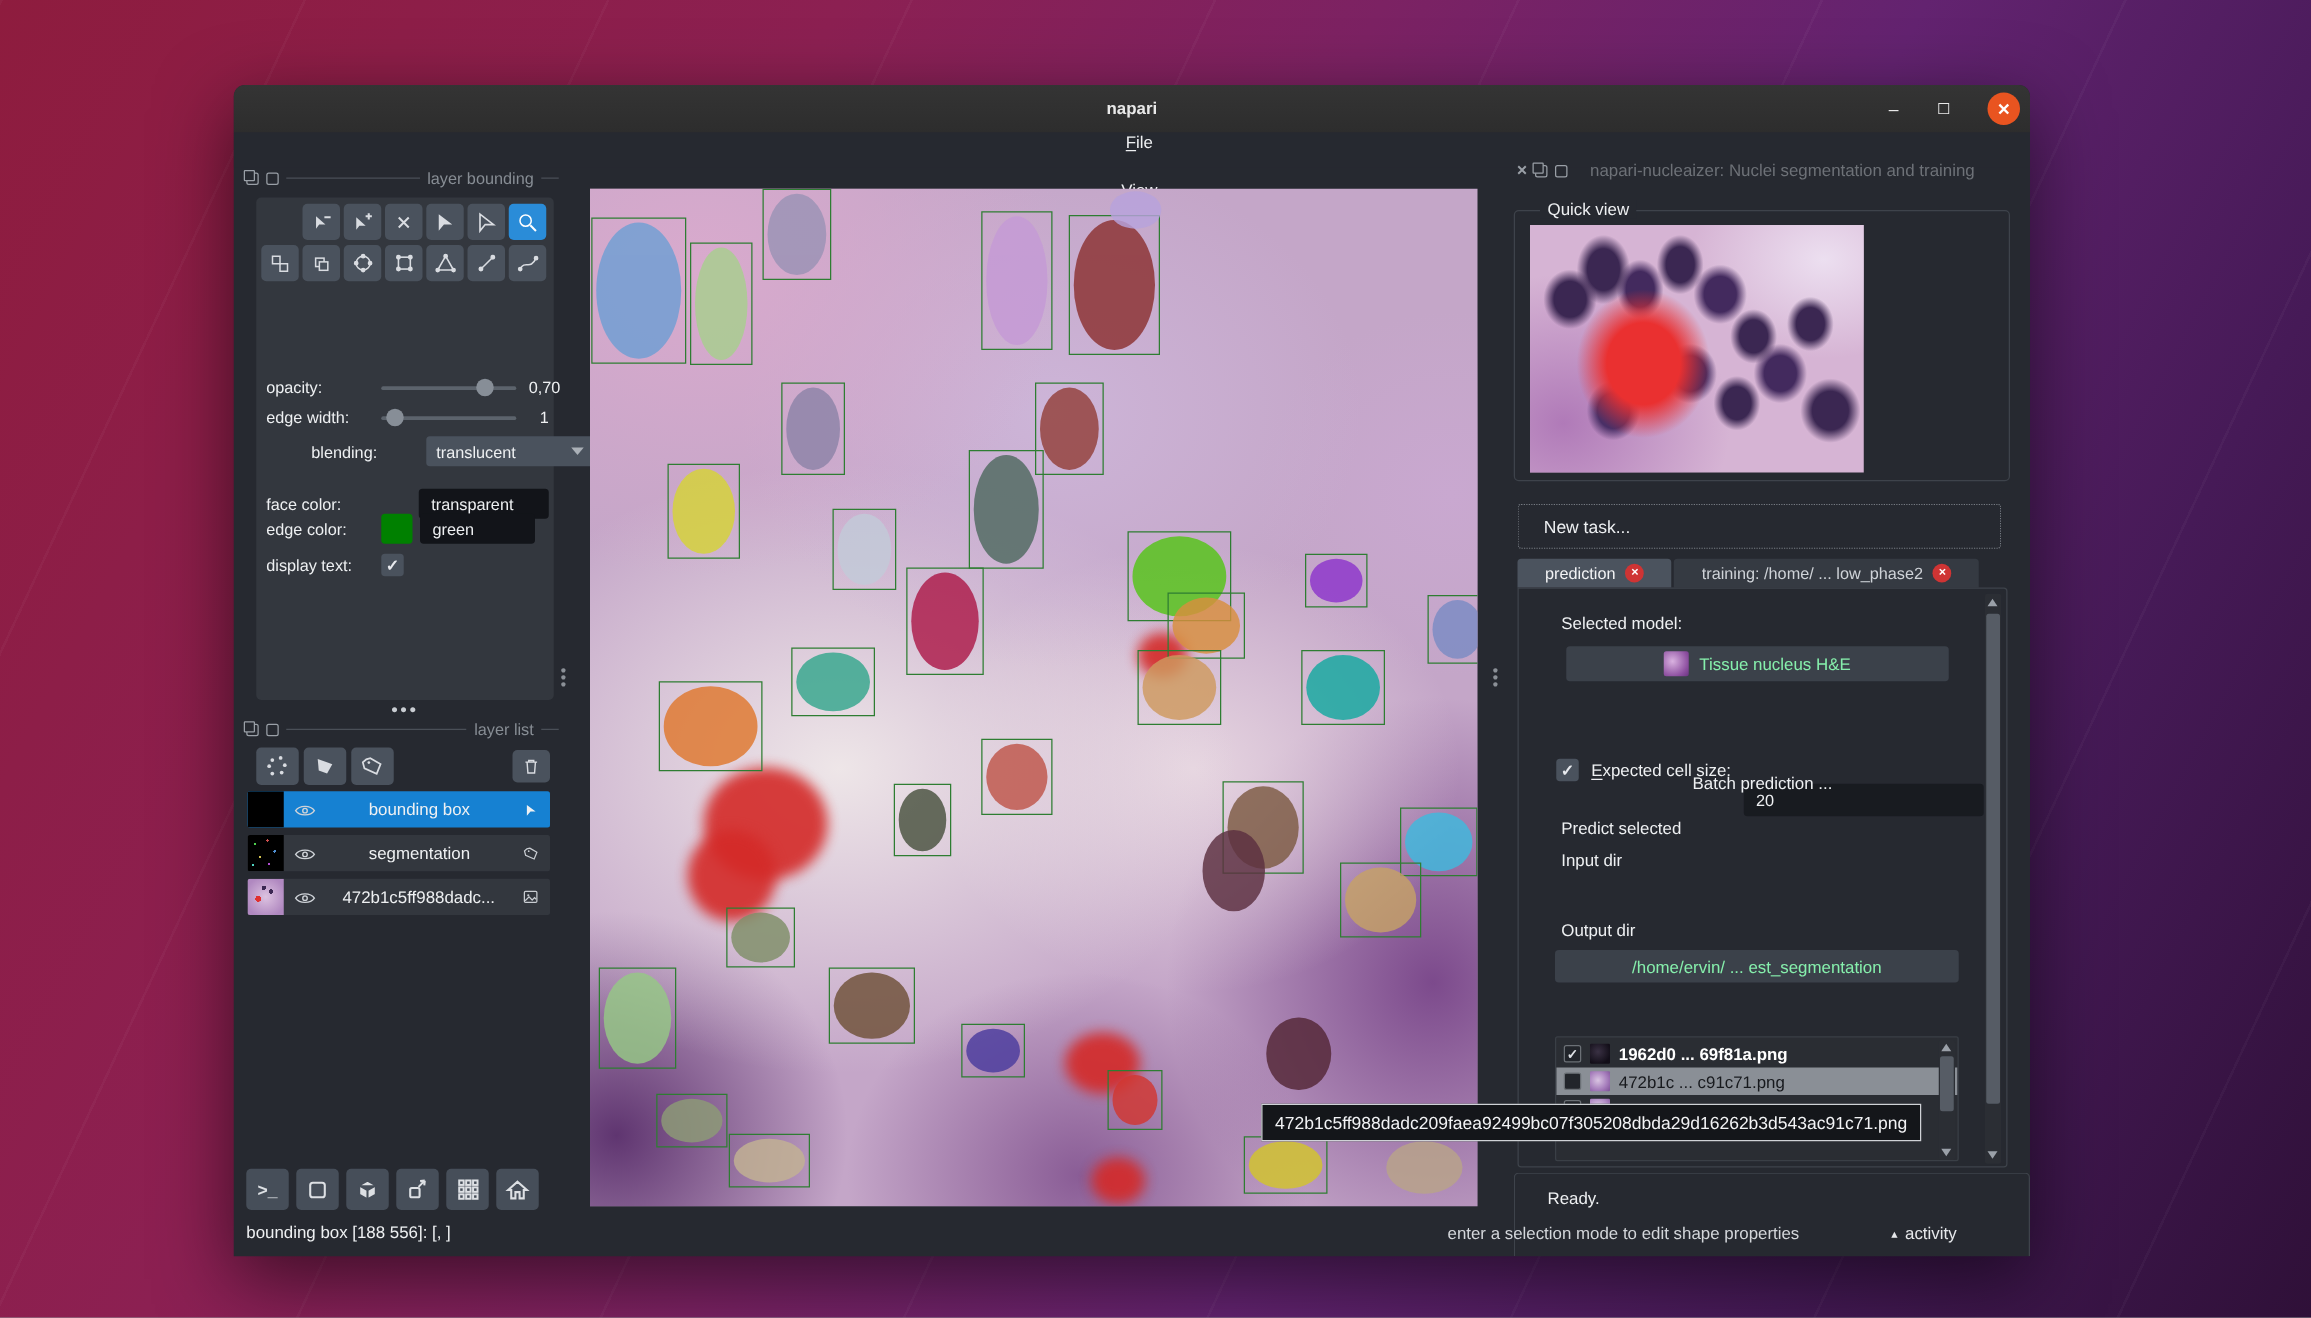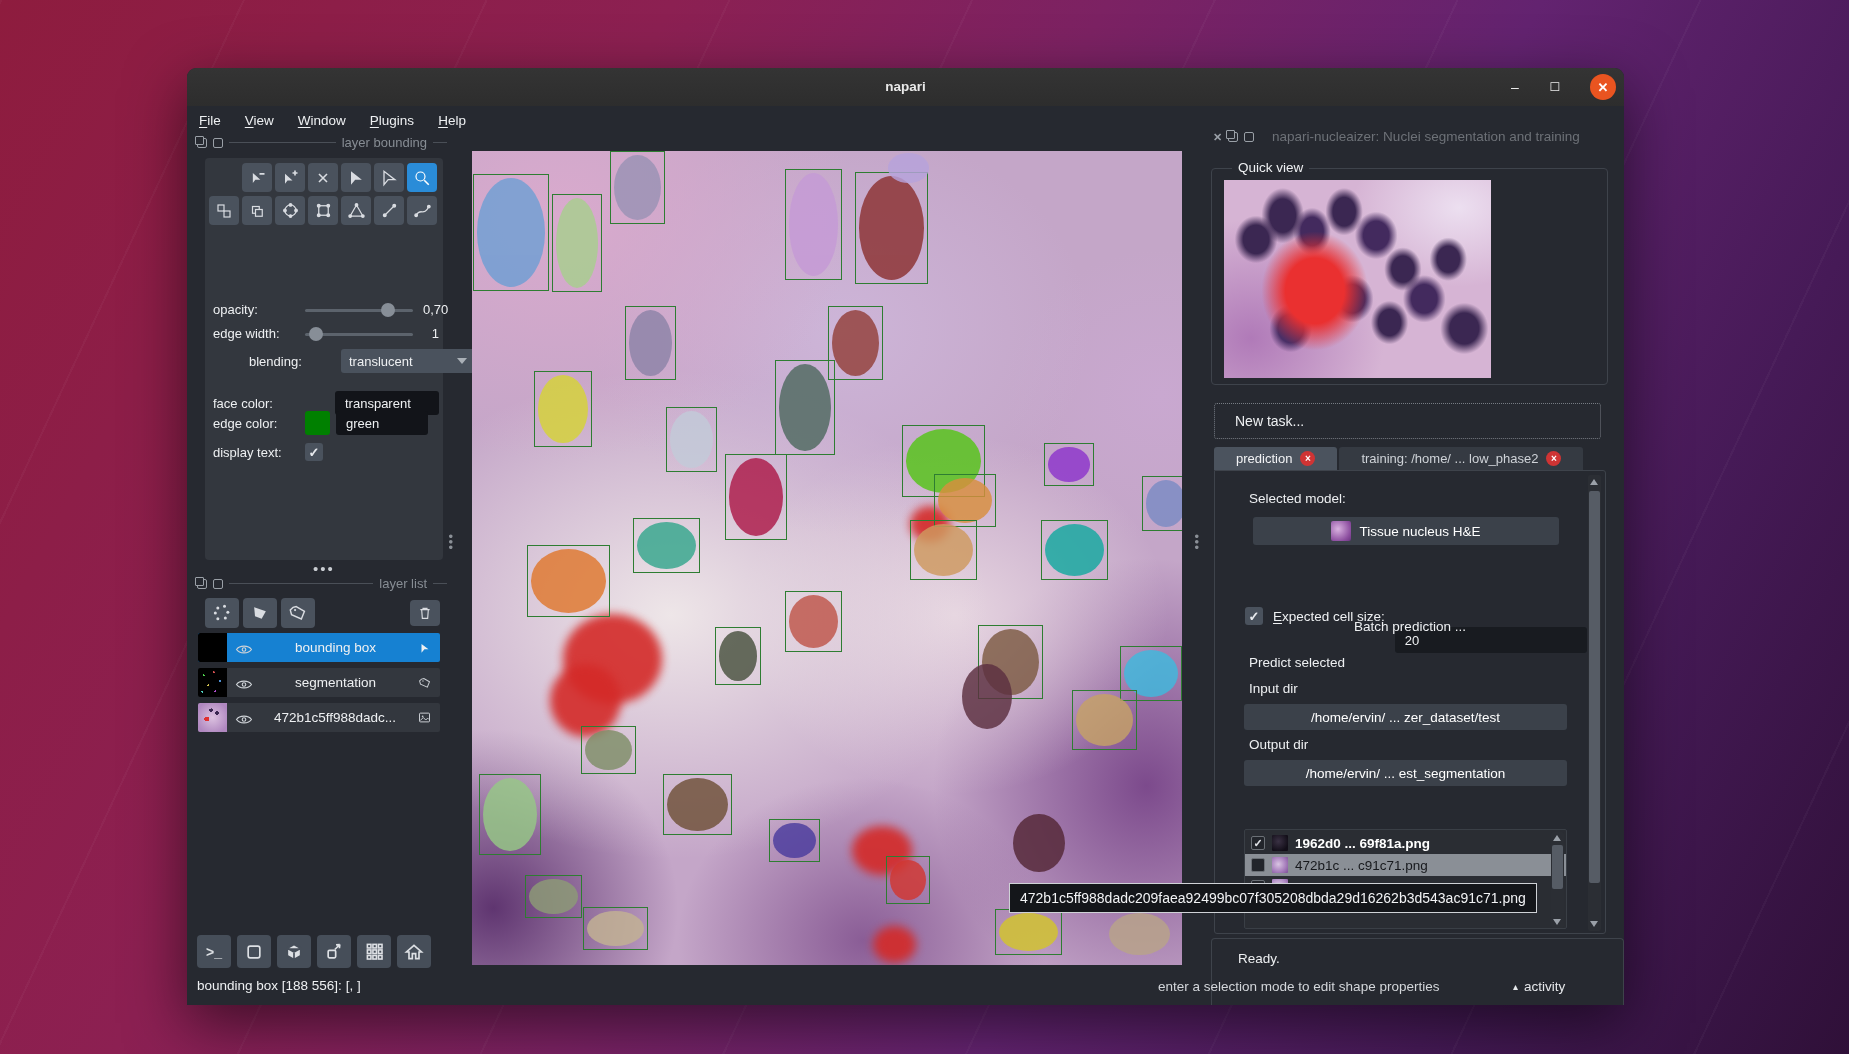--- a/index.html
+++ b/index.html
@@ -18,21 +18,21 @@
     overflow:hidden;
   }
   
   .titlebar{left:0;top:0;width:100%;height:38px;background:linear-gradient(#343434,#2d2d2d);border-radius:9px 9px 0 0;}
   .title-text{width:100%;text-align:center;line-height:38px;color:#e9e9e9;font-size:13.5px;font-weight:bold;}
   .winbtn{top:0;height:38px;display:flex;align-items:center;justify-content:center;color:#e9e9e9;font-size:14px;cursor:default;}
   .btn-min{right:94px;width:30px;}
   .btn-max{right:54px;width:30px;font-size:12px;}
   .btn-close{right:8px;top:6px;width:26px;height:26px;border-radius:50%;background:#e95420;color:#fff;font-size:13px;font-weight:bold;}
   
-  .menubar{left:0;top:38px;width:100%;height:28px;display:flex;align-items:center;gap:24px;padding-left:12px;background:#262930;}
+  .menubar{left:0;top:38px;width:100%;height:28px;display:flex;align-items:center;gap:24px;padding-left:12px;background:#262930;flex-direction:column;}
   .menu-item{color:#eef0f2;font-size:13.5px;}
   u{text-decoration:underline;text-underline-offset:2px;}
   
   .dock-title{display:flex;align-items:center;gap:6px;color:#878d94;font-size:13px;}
   .dock-title .line{flex:1;height:1px;background:#4a4f57;}
   .mini-ico{width:10px;height:10px;border:1.5px solid #9aa0a7;border-radius:2px;display:inline-block;position:relative;}
   .mini-ico.f:before{content:"";position:absolute;left:-3px;top:-3px;width:7px;height:7px;border:1.5px solid #9aa0a7;border-radius:1px;background:#262930;}
   .mini-x{color:#9aa0a7;font-size:11px;font-weight:bold;line-height:10px;}
   
   .panel{background:#33373e;border-radius:4px;}
@@ -60,21 +60,21 @@
   .eye{width:18px;height:12px;position:relative;}
   .eye svg{stroke:#cfd3d8;fill:none;stroke-width:1.5;}
   
   .vbtn{width:34px;height:33px;background:#464e59;border-radius:4px;display:flex;align-items:center;justify-content:center;color:#dde0e4;}
   .vbtn svg{stroke:#dde0e4;fill:none;stroke-width:2;}
   
   .gbox{border:1px solid #3e434b;border-radius:4px;}
   .gtitle{position:absolute;top:-9px;left:20px;background:#262930;padding:0 6px;color:#eef0f2;font-size:13.5px;}
   .tab{height:23px;display:flex;align-items:center;gap:8px;padding:0 22px;font-size:13px;border-radius:3px 3px 0 0;}
   .tab .tclose{width:15px;height:15px;border-radius:50%;background:#cf3434;color:#fff;font-size:10px;font-weight:bold;display:flex;align-items:center;justify-content:center;}
-  .pbtn{background:#3b414a;border-radius:3px;color:#ffffff;font-size:13.5px;display:flex;align-items:center;justify-content:center;}
+  .pbtn{background:#3b414a;border-radius:3px;color:#86efac;font-size:13.5px;display:flex;align-items:center;justify-content:center;}
   .plabel{color:#eef0f2;font-size:13.5px;position:absolute;}
   .scroll{position:absolute;width:13px;background:#2b2e34;border-radius:2px;}
   .sthumb{position:absolute;left:1px;width:11px;background:#565c65;border-radius:2px;}
   .sarr{position:absolute;left:2px;width:0;height:0;border-left:4.5px solid transparent;border-right:4.5px solid transparent;}
   .sarr.up{border-bottom:6px solid #9aa0a8;}
   .sarr.dn{border-top:6px solid #9aa0a8;}
   .flist-row{position:absolute;left:0;width:100%;height:22px;display:flex;align-items:center;gap:7px;padding:0 6px;font-size:13.5px;color:#dfe2e6;}
   .fcbx{width:14px;height:14px;border:1px solid #6b7076;border-radius:2px;background:#22252b;color:#dfe2e6;font-size:11px;display:flex;align-items:center;justify-content:center;flex:0 0 14px;}
   .fthumb{width:16px;height:16px;flex:0 0 16px;border-radius:1px;}
   
@@ -594,21 +594,20 @@
     <div style="position:absolute;left:30px;top:108px;display:flex;align-items:center;gap:10px;">
       <span class="cbx">✓</span>
       <span style="color:#eef0f2;font-size:13.5px;"><u>E</u>xpected cell size:</span>
       <span class="dinput" style="width:192px;height:26px;background:#181b20;margin-top:48px;">20</span>
     </div>
 
     <div style="position:absolute;left:0;top:148px;width:100%;text-align:center;color:#eef0f2;font-size:13.5px;">Batch prediction ...</div>
 
     <div class="plabel" style="left:34px;top:184px;">Predict selected</div>
     <div class="plabel" style="left:34px;top:210px;">Input dir</div>
-    <div class="pbtn" style="position:absolute;left:29px;top:233px;width:323px;height:26px;">/home/ervin/ ... zer_dataset/test</div>
     <div class="plabel" style="left:34px;top:266px;">Output dir</div>
     <div class="pbtn" style="position:absolute;left:29px;top:289px;width:323px;height:26px;">/home/ervin/ ... est_segmentation</div>
 
 
     <div style="position:absolute;left:29px;top:358px;width:323px;height:100px;background:#2a2d33;border:1px solid #3a3f46;border-radius:2px;overflow:hidden;">
       <div class="flist-row" style="top:2px;font-weight:bold;color:#fff;">
         <span class="fcbx">✓</span>
         <span class="fthumb" style="background:radial-gradient(circle at 40% 40%, #3a3144, #120e18 75%);"></span>
         <span>1962d0 ... 69f81a.png</span>
       </div>

